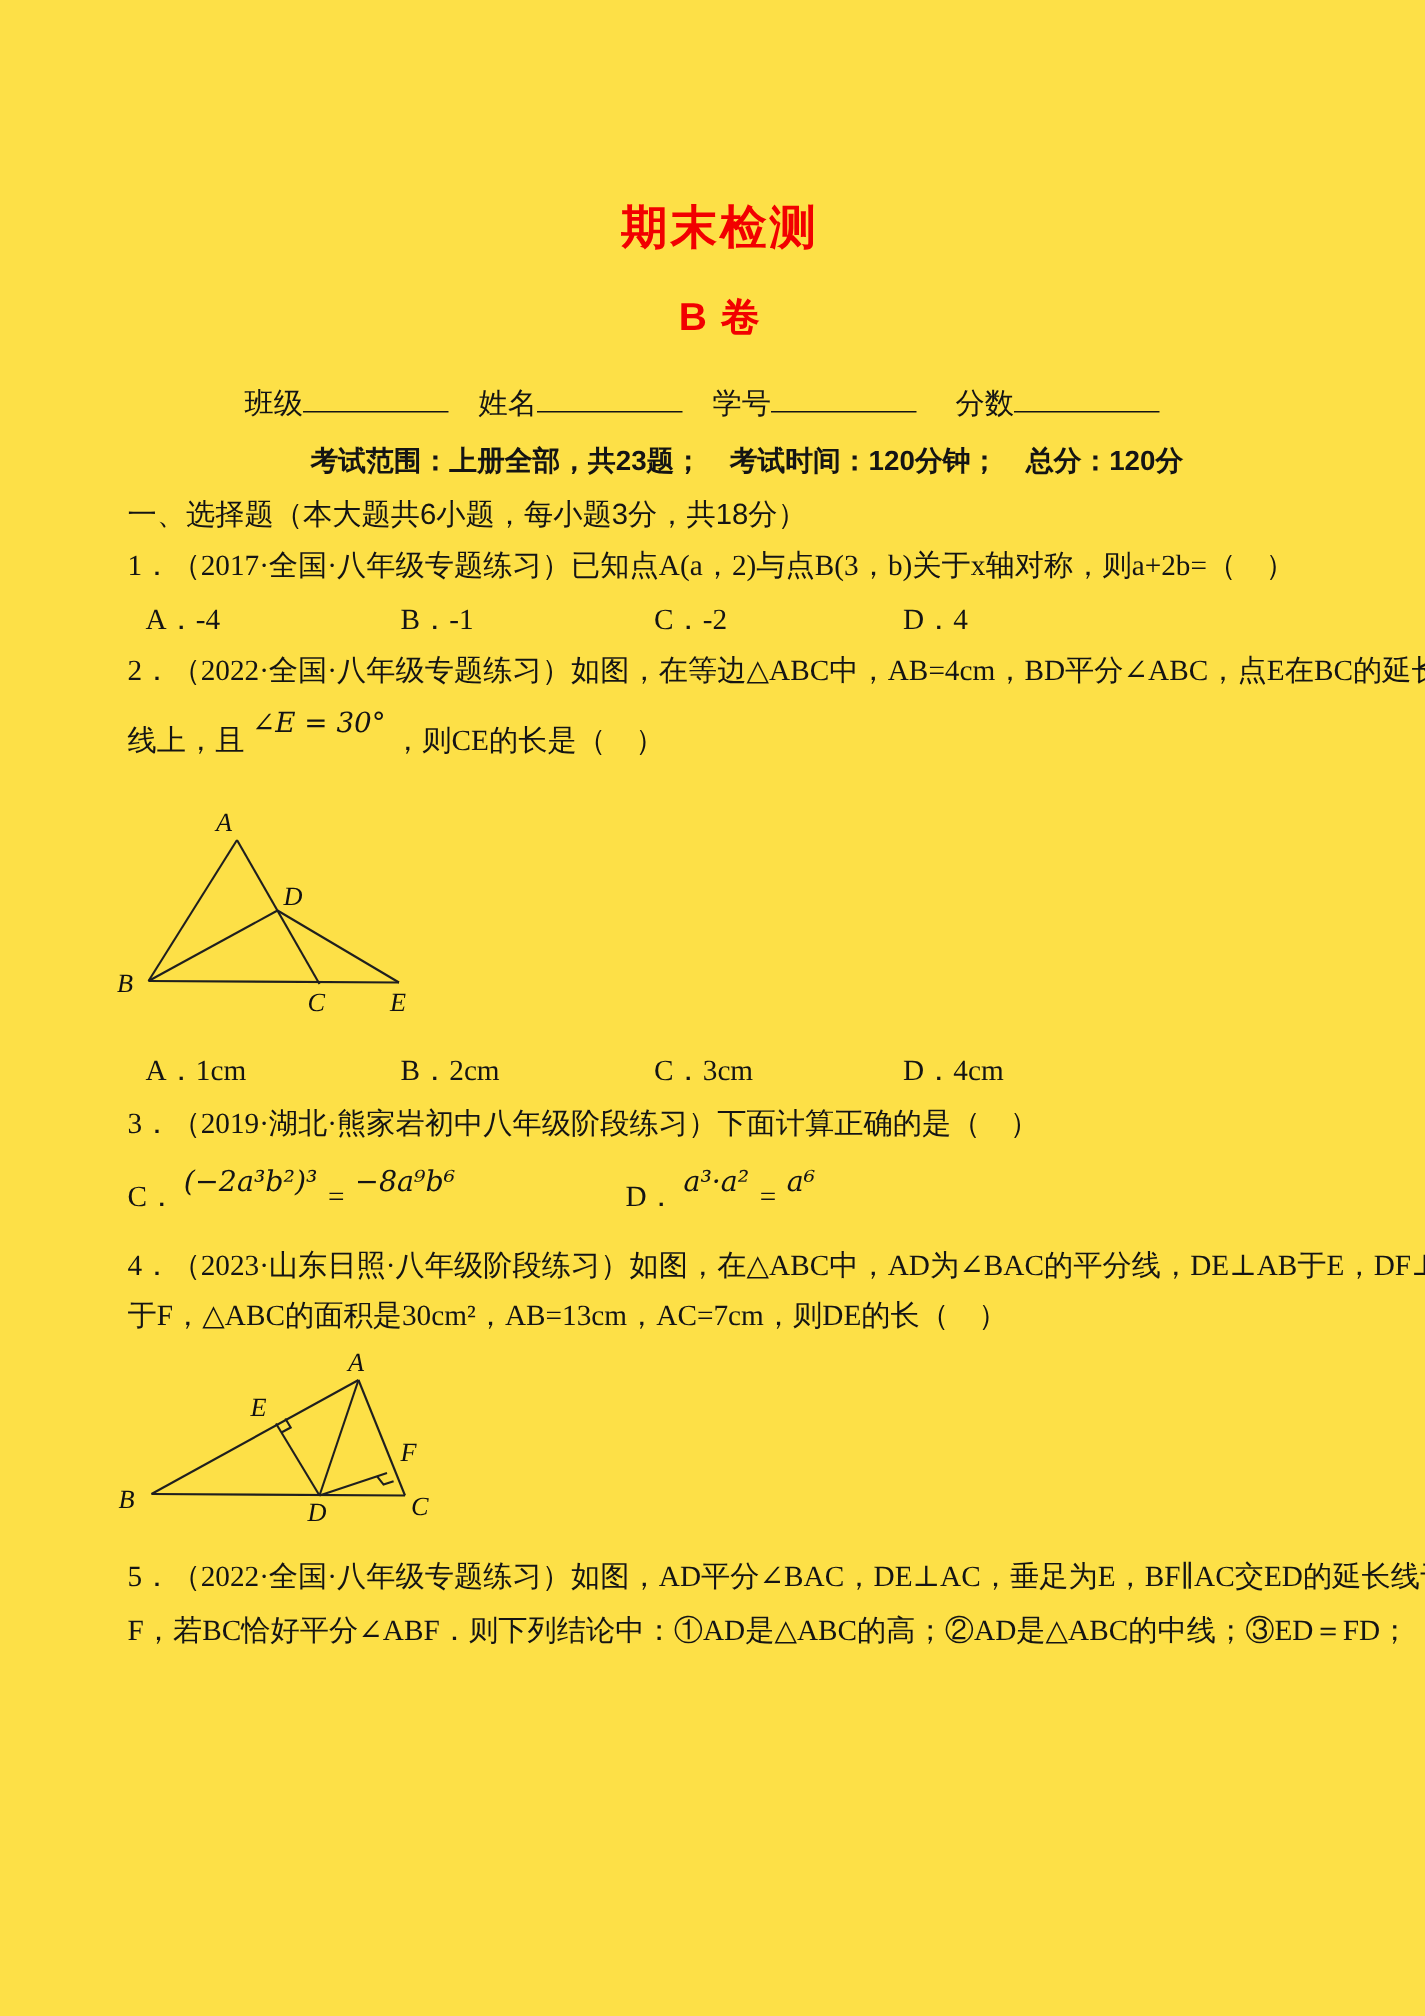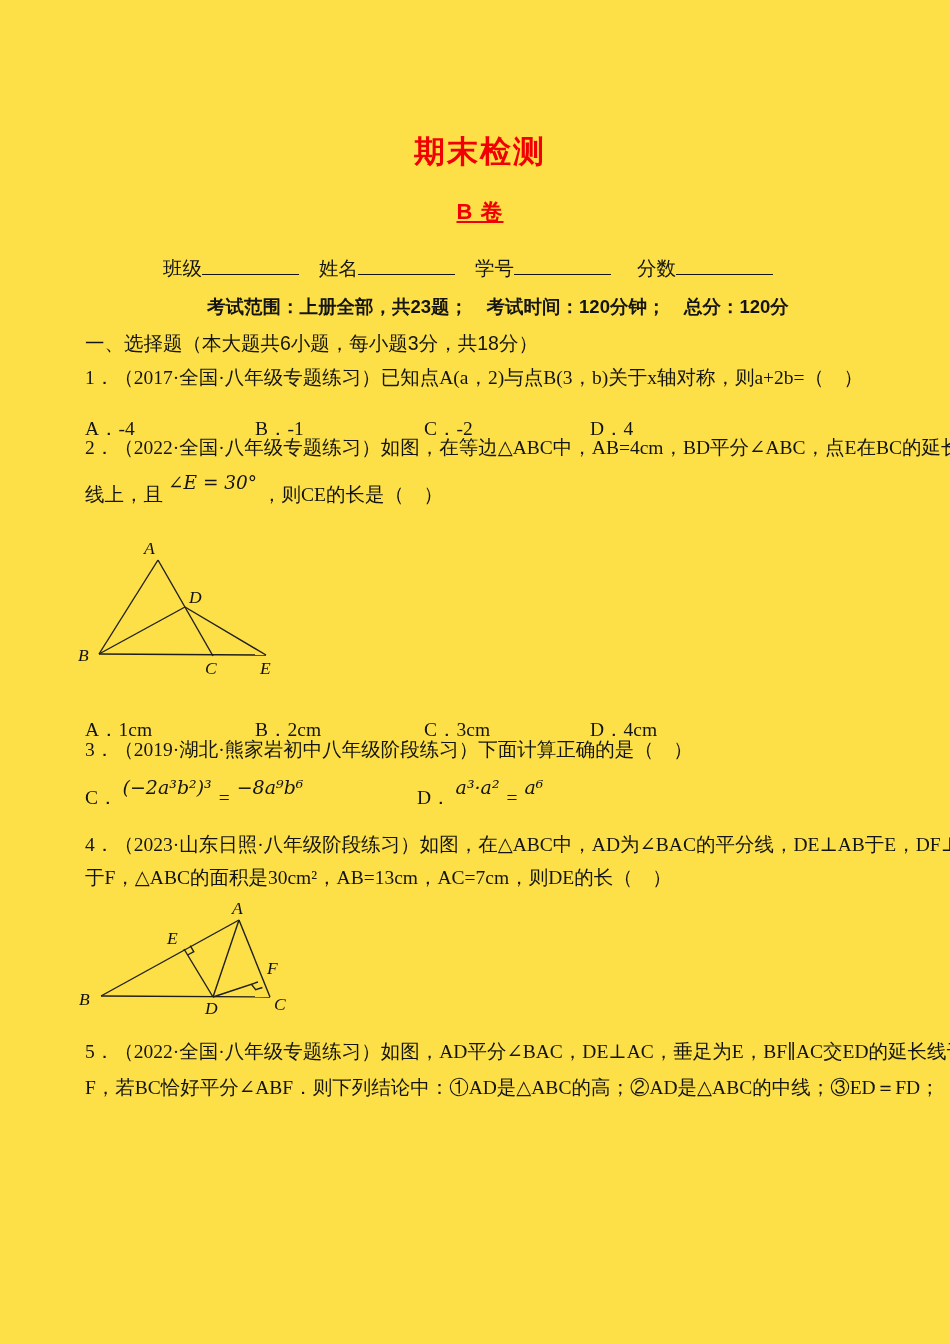--- a/index.html
+++ b/index.html
@@ -11,21 +11,21 @@
   .content { position:absolute; left:85px; top:0; width:790px; padding-top:132px; }
 
   .t-title {
     text-align:center; color:var(--accent,#f20000);
     font-family:"Liberation Sans","DejaVu Sans",sans-serif;
     font-weight:bold; font-size:31px; line-height:40px; letter-spacing:2px;
   }
   .t-sub {
     margin-top:23px; text-align:center; color:var(--accent,#f20000);
     font-family:"Liberation Sans","DejaVu Sans",sans-serif;
-    font-weight:bold; font-size:22px; line-height:33px; letter-spacing:1px;text-decoration:underline;
+    font-weight:bold; font-size:26px; line-height:33px; letter-spacing:1px;
   }
 
   .fields { position:relative; margin-top:27px; height:26px; font-size:19.5px; }
   .fg { position:absolute; top:0; white-space:nowrap; }
   .blank { display:inline-block; width:97px; height:19px; border-bottom:1.4px solid #141414; }
 
   .info {
     margin-top:14px; margin-left:122px;
     font-family:"Liberation Sans","DejaVu Sans",sans-serif;
     font-weight:bold; font-size:18.5px; line-height:24px; white-space:nowrap;
@@ -47,21 +47,21 @@
 
   .q2l2 { margin-top:21px; font-size:19.5px; line-height:27px; white-space:nowrap; }
   .fx2 {
     position:relative; top:-12px; display:inline-block; margin:0 5px;
     font-style:italic; font-family:"DejaVu Serif",serif; font-size:18.5px;
   }
 
   .optrow { position:relative; margin-top:9px; height:24px; font-size:19.5px; }
   .optrow.g17 { margin-top:17px; }
   .optrow.g12 { margin-top:12px; }
-  .opt { position:absolute; top:16px; white-space:nowrap; }
+  .opt { position:absolute; top:0; white-space:nowrap;margin-left:12px; }
   .opt.c1 { left:0; } .opt.c2 { left:170px; } .opt.c3 { left:339px; } .opt.c4 { left:505px; }
 
   .q3row { position:relative; height:46px; font-size:19.5px; }
   .q3row.r1 { margin-top:13px; }
   .q3row.r2 { margin-top:5px; }
   .o3 { position:absolute; bottom:2px; white-space:nowrap; }
   .o3.c1 { left:0; } .o3.c3 { left:332px; }
   .fx {
     position:relative; top:-10px; display:inline-block; margin:0 5px;
     font-style:italic; font-family:"DejaVu Serif",serif; font-size:19px;

